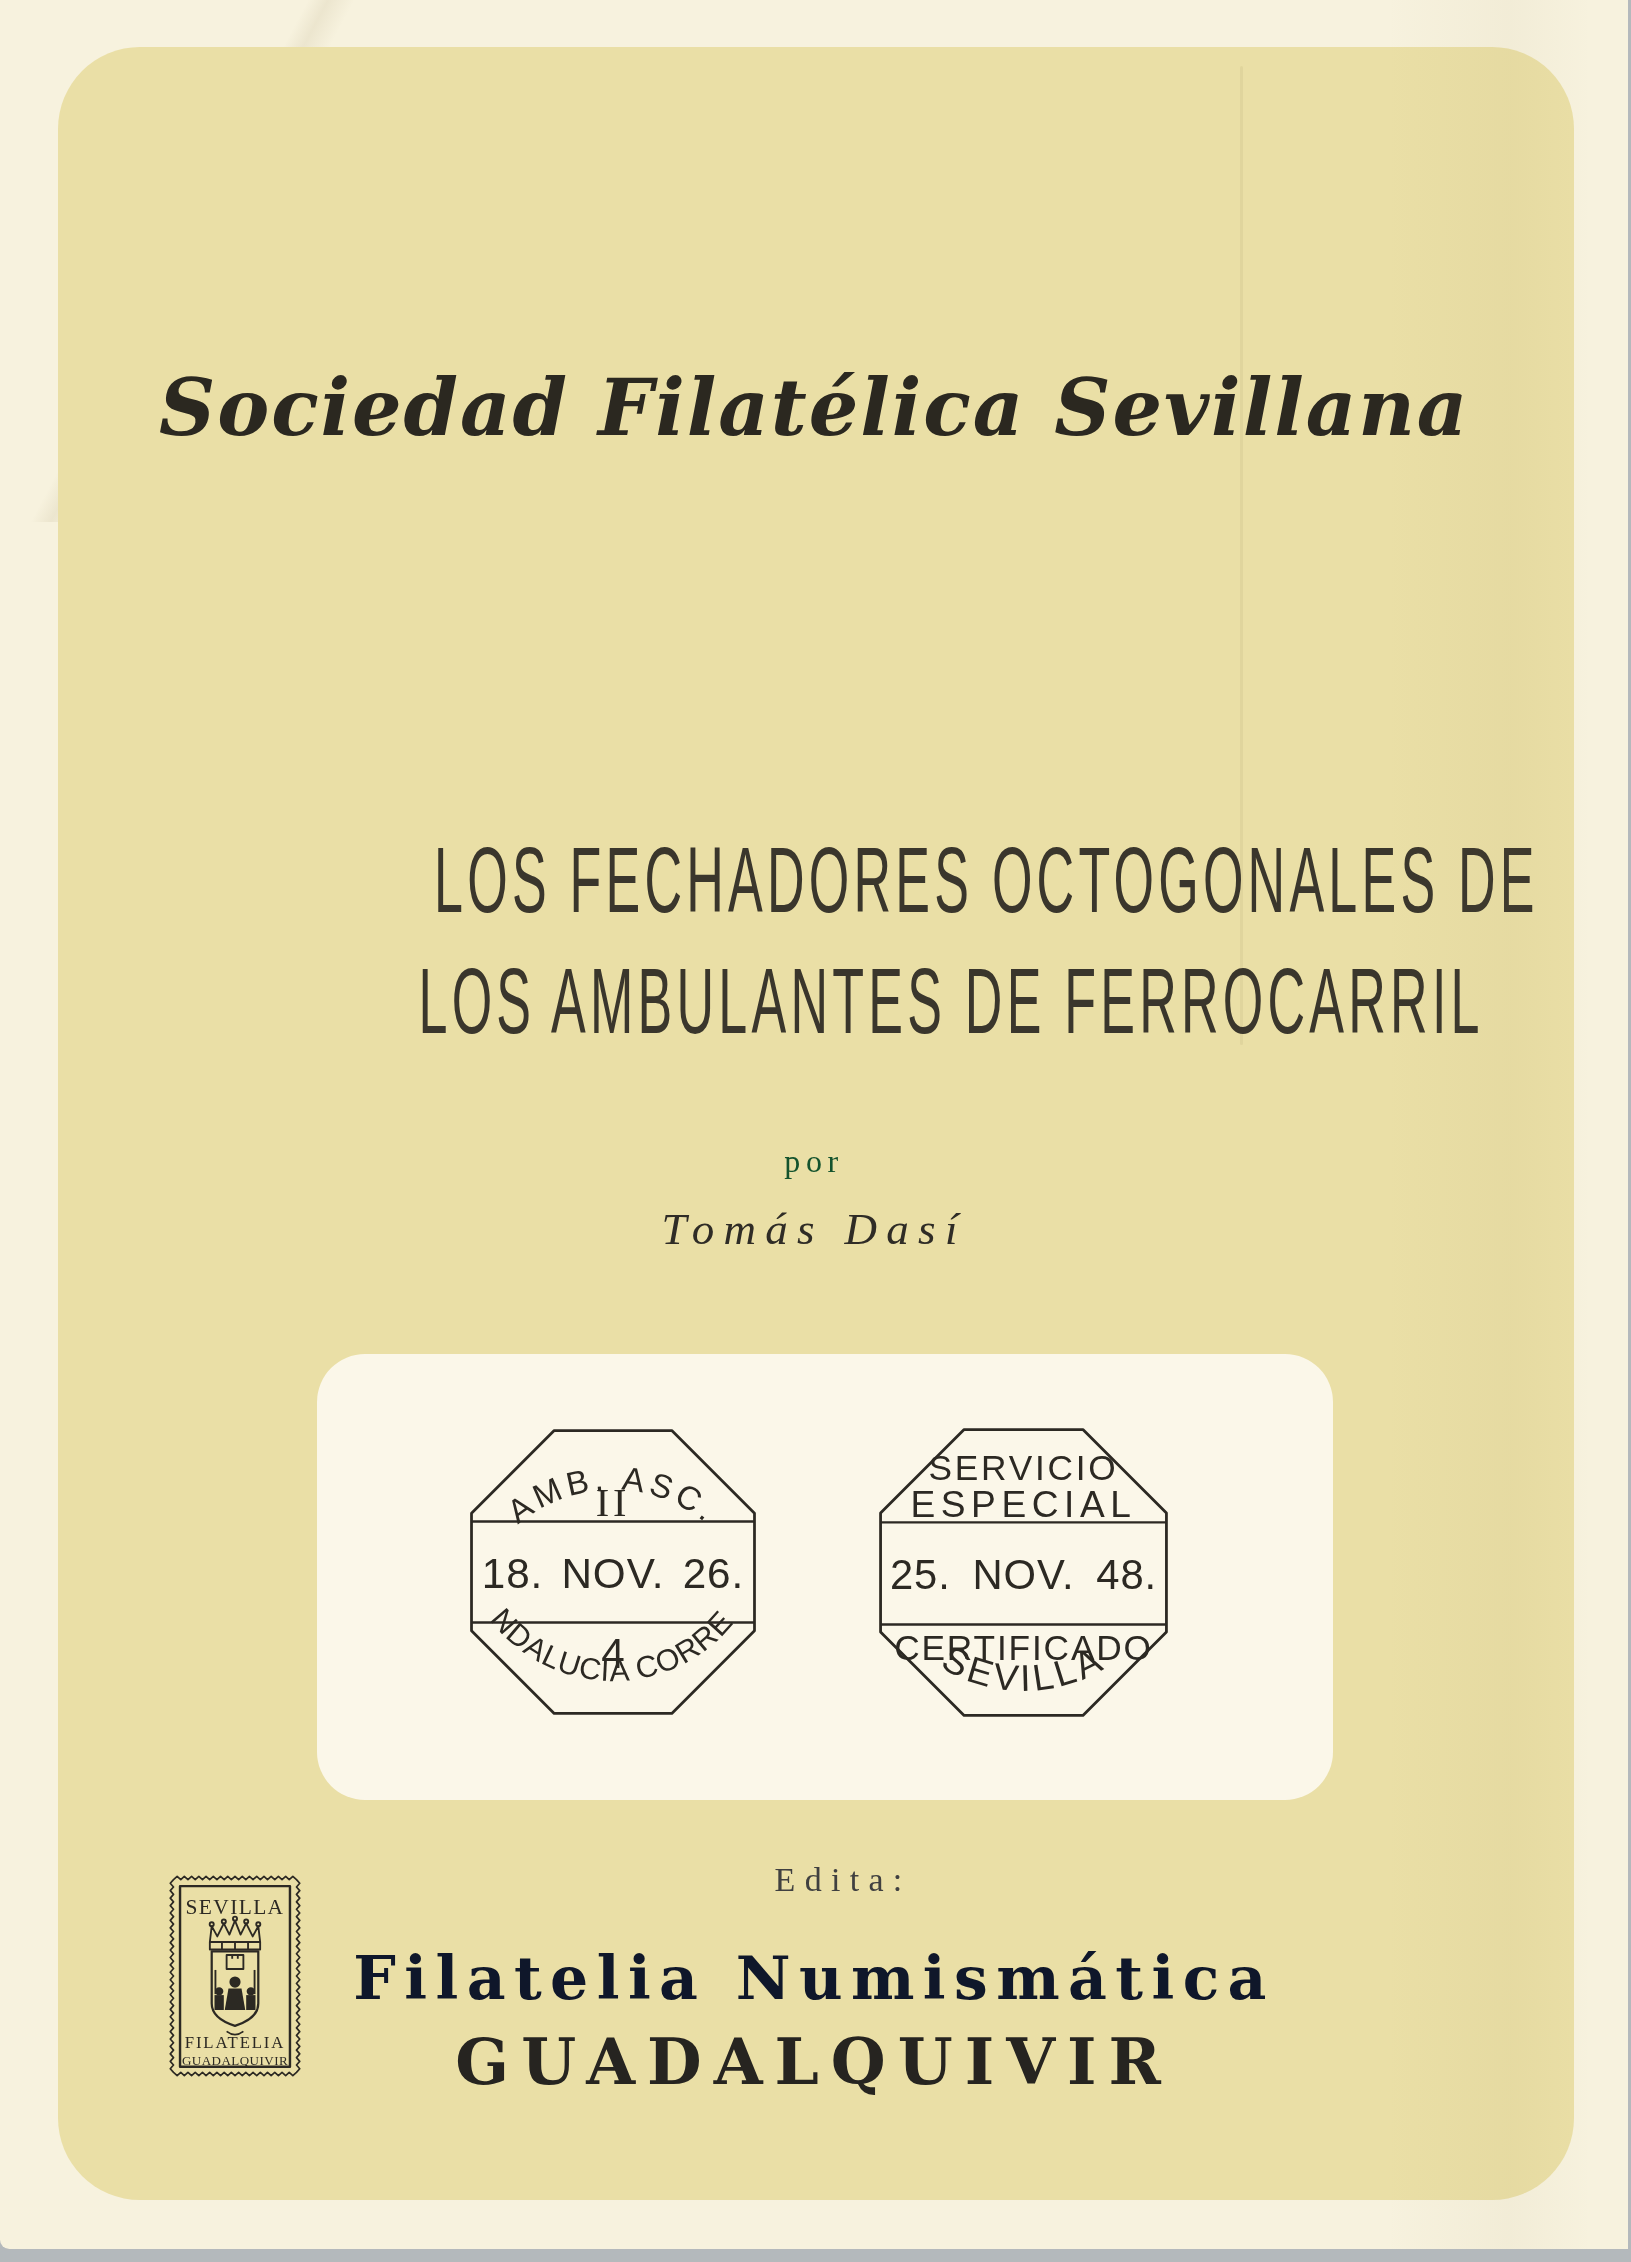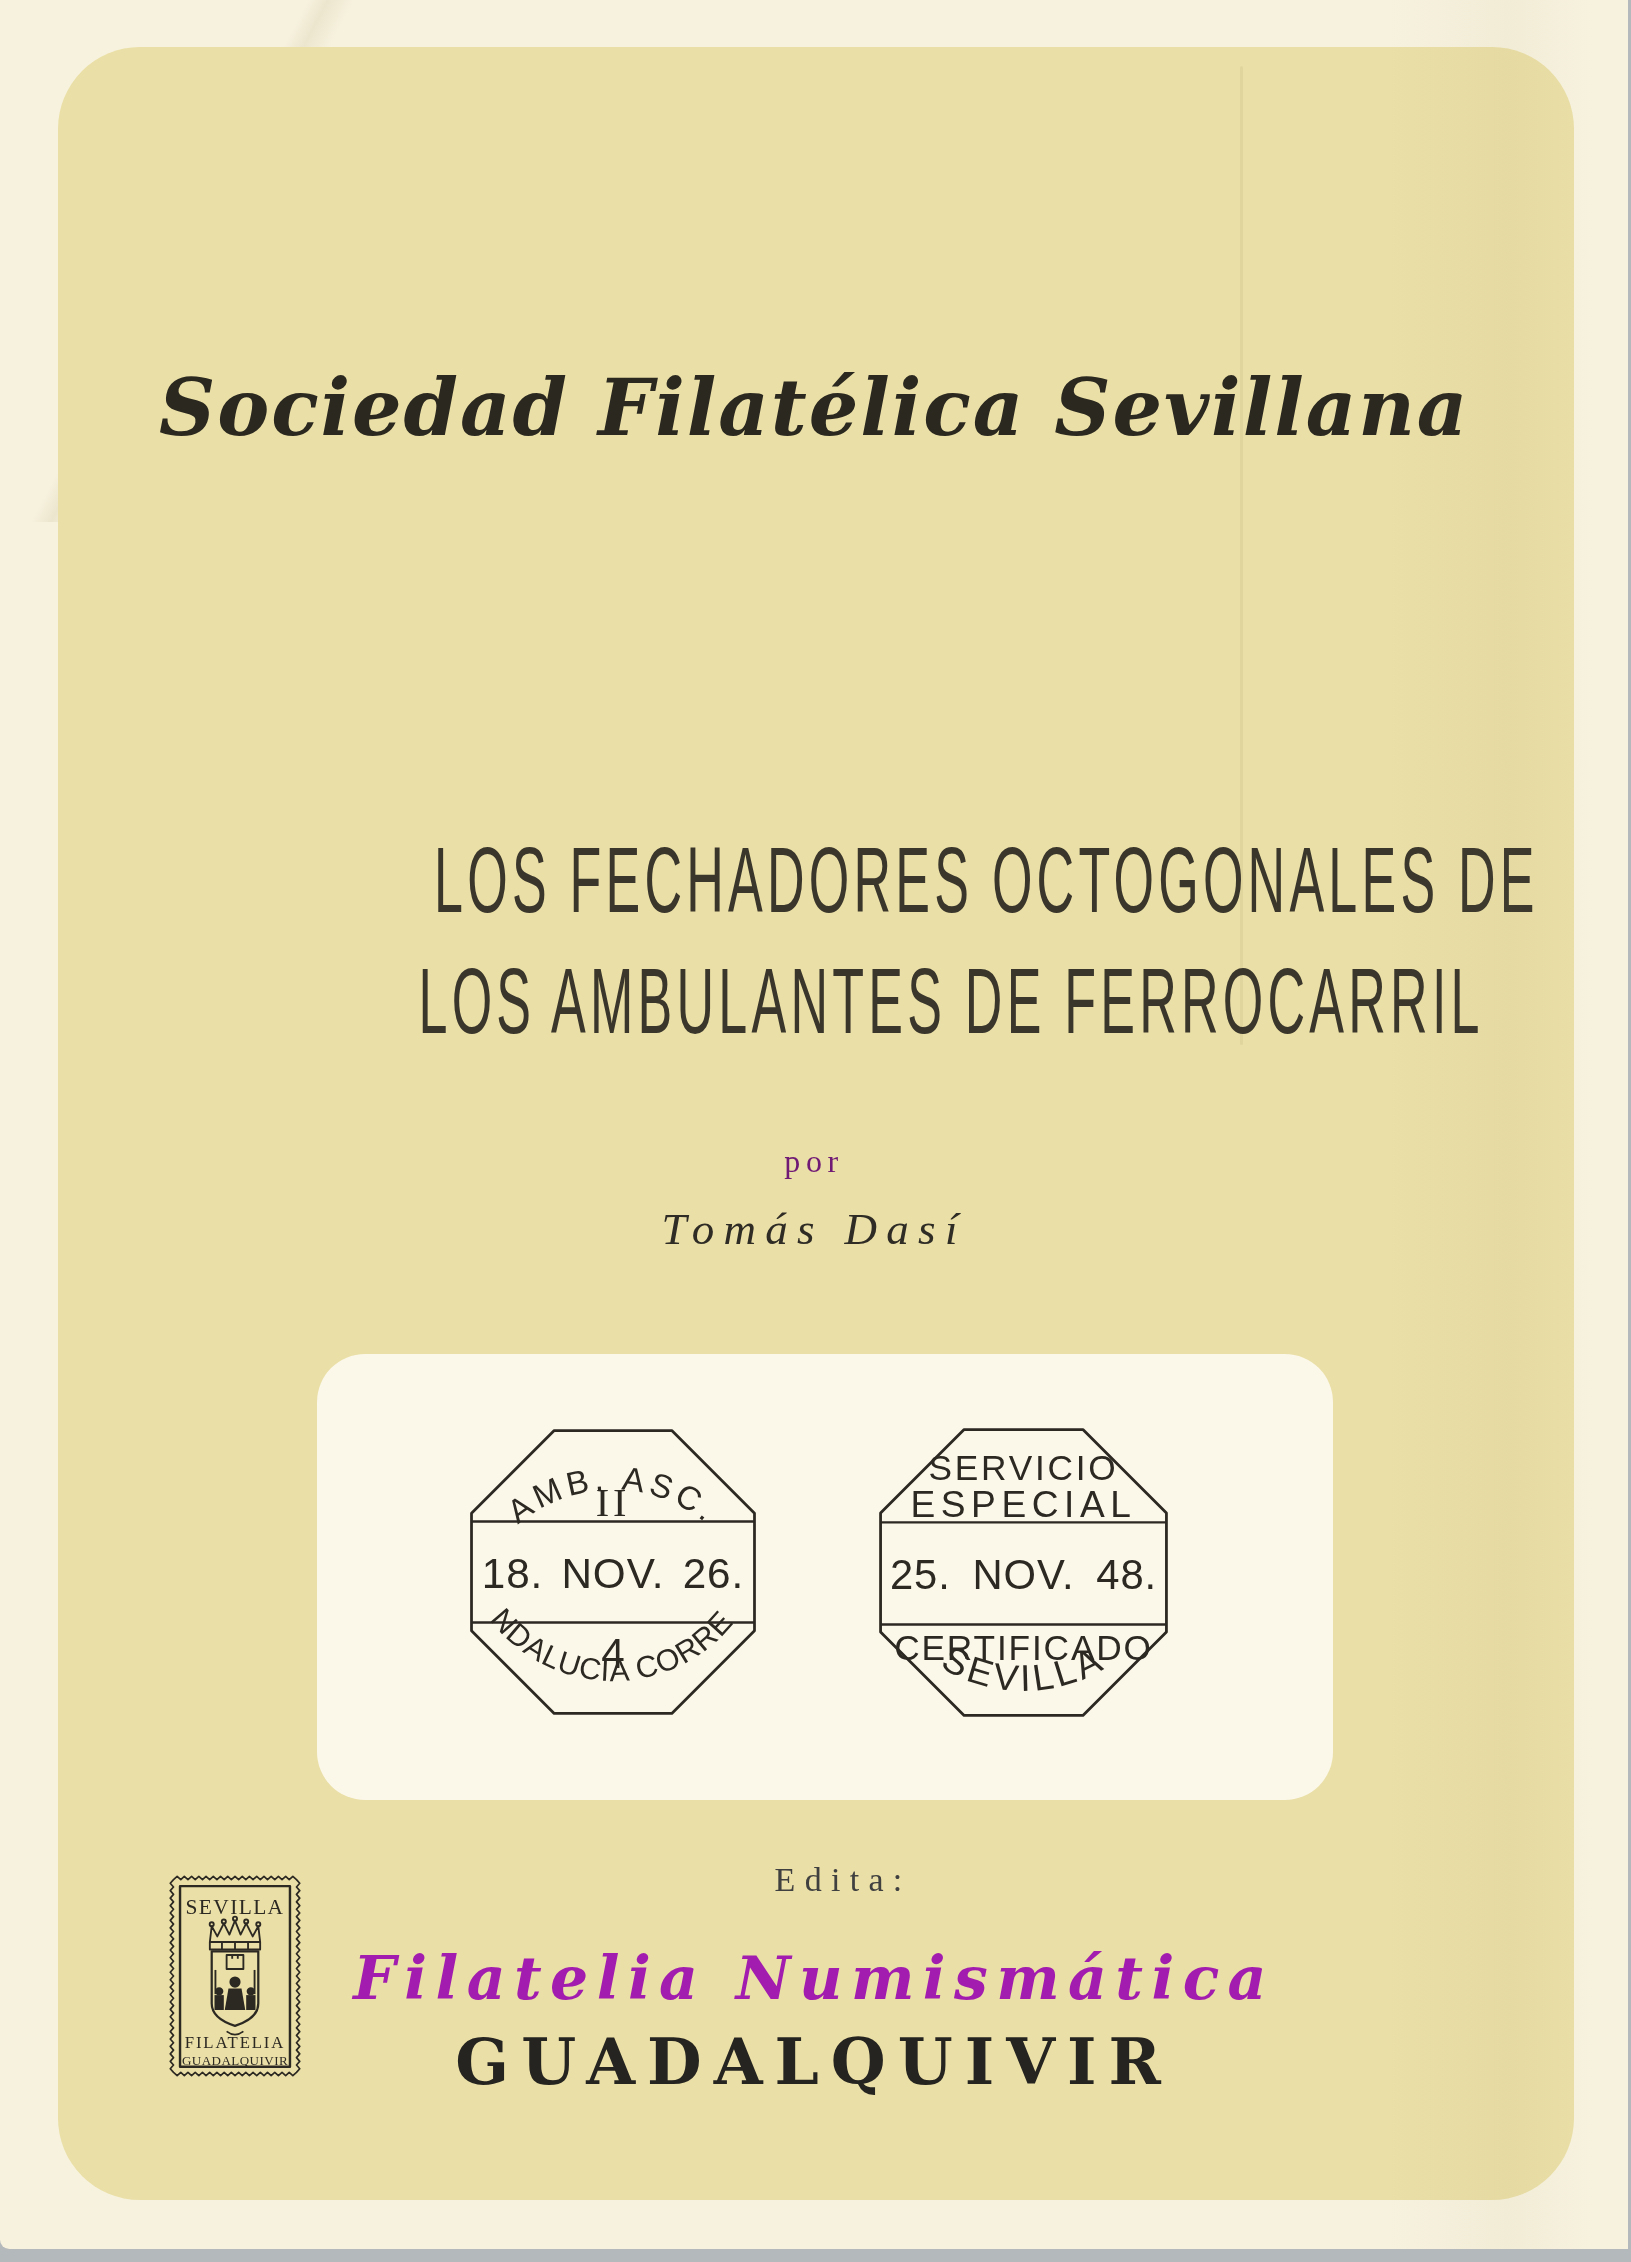--- a/index.html
+++ b/index.html
@@ -48,39 +48,39 @@
   }
   
   .title-line{top:832px;height:97px;line-height:97px;white-space:nowrap;}
   .title-line.l2{top:953px;}
   .title-line span{
     display:inline-block;
     font-family:"Liberation Sans", sans-serif;
     font-size:93px;letter-spacing:7.5px;color:#3a362c;
     transform:scaleX(0.56);transform-origin:50% 50%;
   }
-  .byline-prefix{top:1143px;font-size:32px;letter-spacing:5.6px;color:#701a75;}
+  .byline-prefix{top:1143px;font-size:32px;letter-spacing:5.6px;color:#14532d;}
   .author{top:1203px;font-size:45px;letter-spacing:9.3px;color:#2f2c26;font-style:italic;}
   
   .white-panel{
     position:absolute;left:317px;top:1354px;width:1016px;height:446px;
     background:#fbf7e9;border-radius:48px;
   }
   .postmark{position:absolute;}
   .pm-left{left:466px;top:1425px;width:294px;height:294px;}
   .pm-right{left:875px;top:1424px;width:297px;height:297px;}
   .pm-stroke{stroke:#2c2923;fill:none;stroke-linejoin:round;}
   text,textPath{fill:#2c2923;}
   .pm-sans{font-family:"Liberation Sans", sans-serif;}
   .pm-serif{font-family:"Liberation Serif", serif;}
   
   .edita{top:1861px;font-size:34px;letter-spacing:9.3px;color:#404040;padding-left:29px;}
   .pub1{
     top:1943px;font-family:"DejaVu Serif", serif;font-weight:bold;
-    font-size:60px;letter-spacing:8.4px;color:#a21caf;font-style:italic;
+    font-size:60px;letter-spacing:8.4px;color:#0f172a;
   }
   .pub2{
     top:2025px;font-family:"DejaVu Serif", serif;font-weight:bold;
     font-size:63px;letter-spacing:12px;color:#262420;
   }
   
   .stamp{position:absolute;left:167px;top:1873px;width:136px;height:206px;}
   .stamp text{font-family:"Liberation Serif", serif;}
 </style>
 </head>

